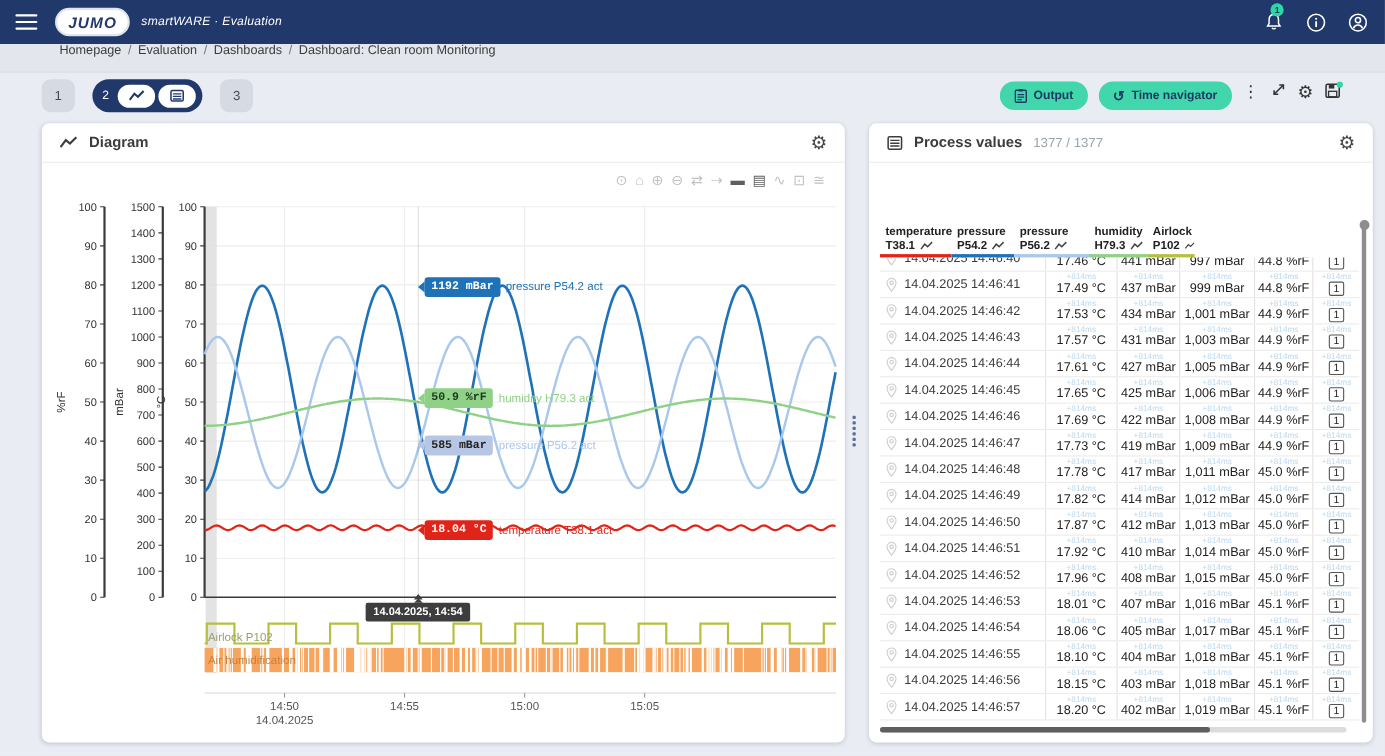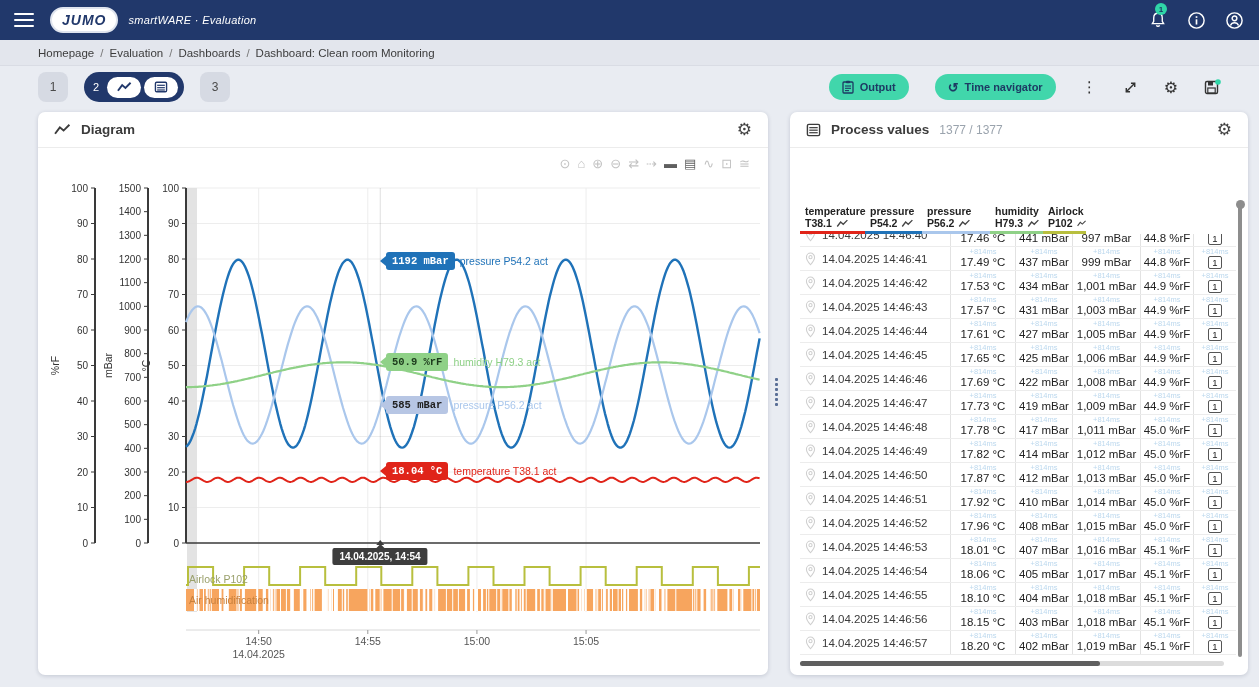--- a/index.html
+++ b/index.html
@@ -16,36 +16,36 @@
     border:2px solid #dfe4ee; }
   .brand-title { color:#fff; font-style:italic; font-size:11px; margin-left:10px; letter-spacing:.3px; }
   .nav-right { margin-left:auto; display:flex; align-items:center; gap:16px; }
   .nav-ico { position:relative; width:22px; height:22px; display:flex; align-items:center; justify-content:center; cursor:pointer; }
   .nav-badge { position:absolute; top:-6px; left:8px; background:#2fd6a8; color:#1d3a63;
     font-size:8px; font-weight:bold; width:12px; height:12px; border-radius:50%;
     display:flex; align-items:center; justify-content:center; }
 
   
   .crumbbar { position:absolute; left:0; top:40px; width:1259px; height:26px;
-    background:#e3e6ed; display:flex; align-items:center; padding:0 38px;
+    background:#e3e6ed; display:flex; align-items:flex-start; padding:0 54px;
     font-size:11.5px; color:#3c3c3c; border-bottom:1px solid #d9dce4; }
   .crumbbar a { color:#3c3c3c; text-decoration:none; cursor:pointer; }
   .crumb-sep { margin:0 6px; color:#777; }
 
   
   .tabsrow { position:absolute; left:0; top:70px; width:1259px; height:34px;
     display:flex; align-items:center; padding:0 38px; }
   .tab-btn { width:30px; height:30px; border-radius:8px; background:#d6dae3; color:#4a4a4a;
     font-size:12px; display:flex; align-items:center; justify-content:center; cursor:pointer; margin-right:16px; }
   .tab-active { height:30px; border-radius:15px; background:#21386b; display:flex;
     align-items:center; padding:0 6px 0 9px; margin-right:16px; cursor:pointer; }
   .tab-active .num { color:#fff; font-size:11px; margin-right:5px; }
   .mini-pill { background:#fff; border-radius:11px; width:34px; height:21px;
     display:flex; align-items:center; justify-content:center; margin-left:3px; cursor:pointer; }
-  .right-tools { margin-left:auto; display:flex; align-items:center; gap:26px; }
+  .right-tools { margin-left:auto; display:flex; align-items:flex-start; gap:10px; }
   .btn-teal { background:#41d6ab; color:#1d3a63; font-weight:bold; font-size:11px;
     height:26px; border-radius:13px; border:none; display:flex; align-items:center;
     gap:6px; padding:0 13px; cursor:pointer; }
   .icon-btn { color:#333; font-size:16px; cursor:pointer; display:flex; align-items:center; position:relative; }
 
   
   .card { position:absolute; top:112px; background:#fff; border-radius:7px;
     box-shadow:0 1px 4px rgba(30,40,70,.18); }
   .card-l { left:38px; width:730px; height:563px; }
   .card-r { left:790px; width:458px; height:563px; }
@@ -535,21 +535,21 @@
         <div class="cbadge" style="left: 342px; top: 247px; --bg: #b7c6e4; --fg: #222222;">
           <span class="arr"></span>
           <span class="box">585 mBar</span>
           <span class="nm" style="color: rgb(170, 199, 236);">pressure P56.2 act</span>
         </div>
         <div class="cbadge" style="left: 342px; top: 204px; --bg: #8fd187; --fg: #1c3a1c;">
           <span class="arr"></span>
           <span class="box">50.9 %rF</span>
           <span class="nm" style="color: rgb(143, 209, 135);">humidity H79.3 act</span>
         </div>
-        <div class="cbadge" style="left: 342px; top: 313px; justify-content: center; --bg: #e02419; --fg: #ffffff;">
+        <div class="cbadge" style="left: 342px; top: 324px; justify-content: center; --bg: #e02419; --fg: #ffffff;">
           <span class="arr"></span>
           <span class="box">18.04 °C</span>
           <span class="nm" style="color: rgb(224, 36, 25);">temperature T38.1 act</span>
         </div>
         <div class="ctooltip" style="left: 342px; top: 400px;">14.04.2025, 14:54</div>
       </div>
   </div>
 </div>
 
 <div class="drag-handle">

